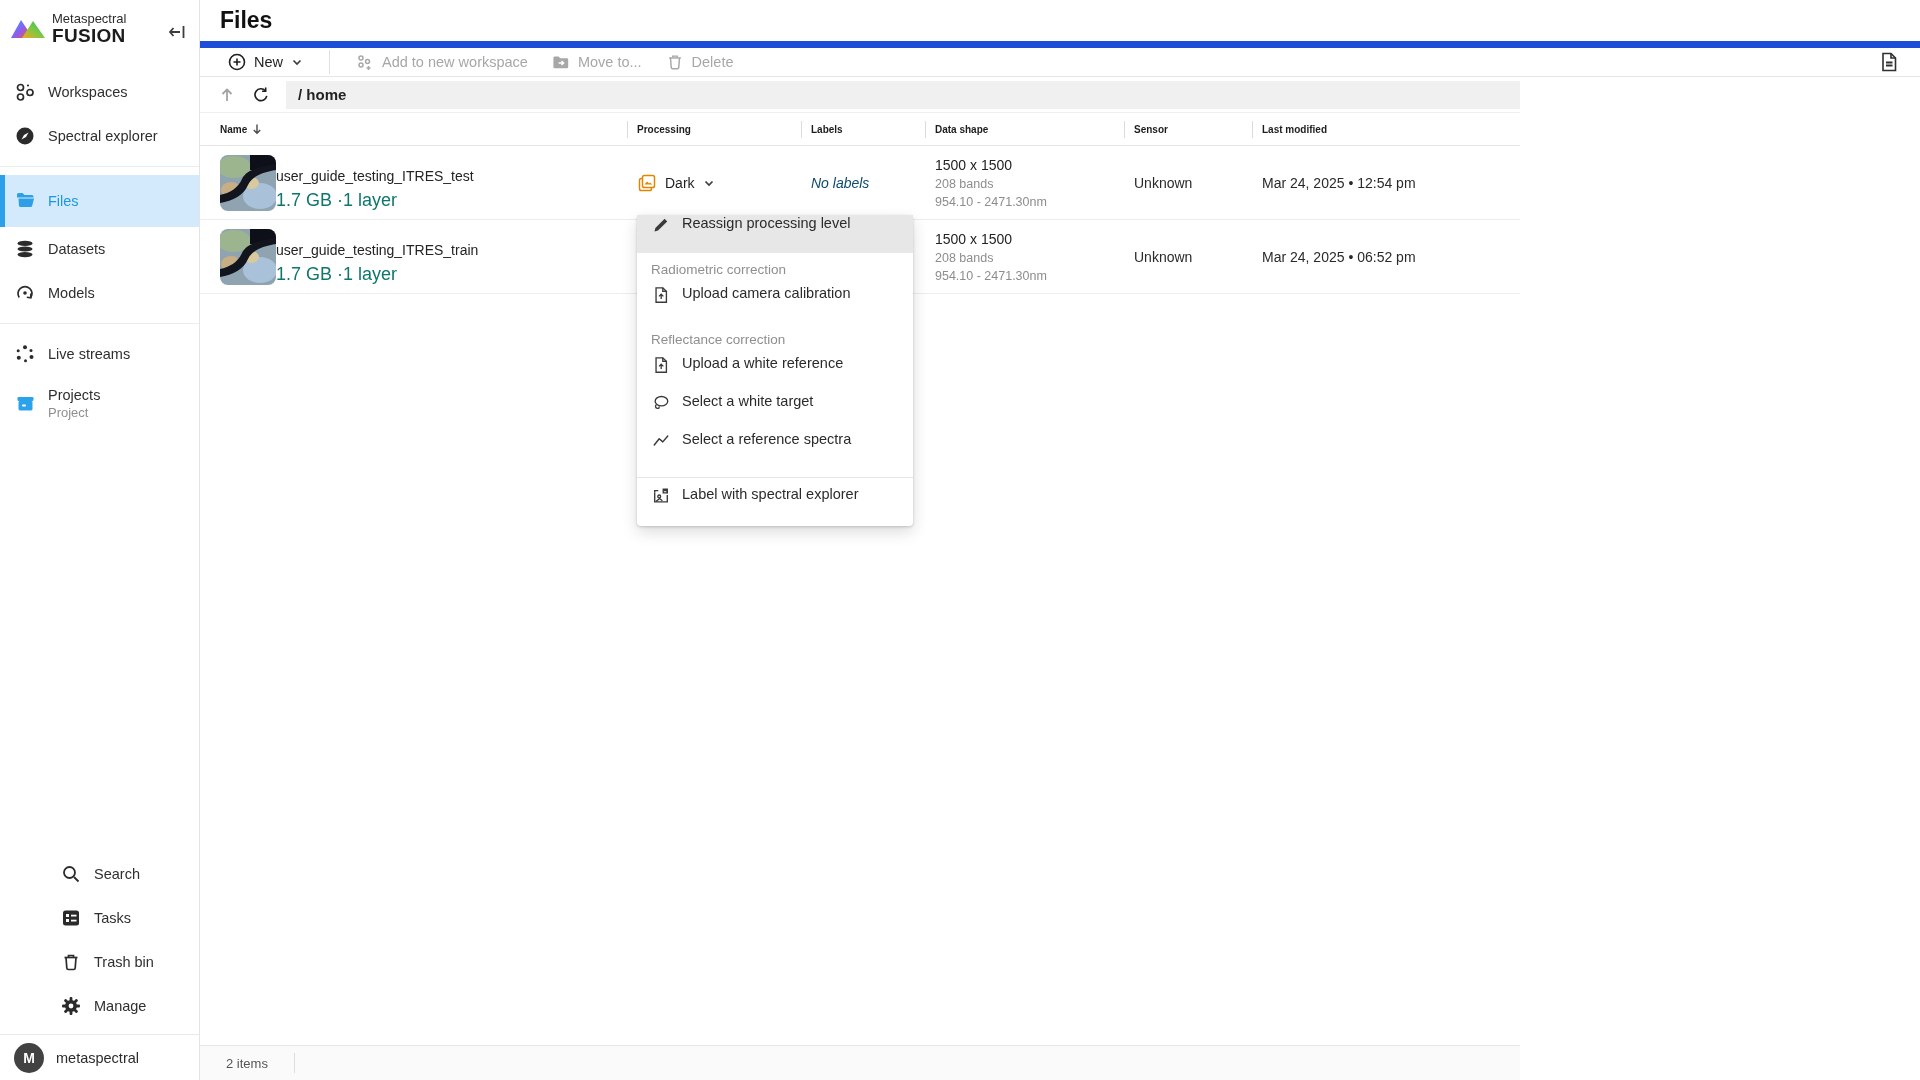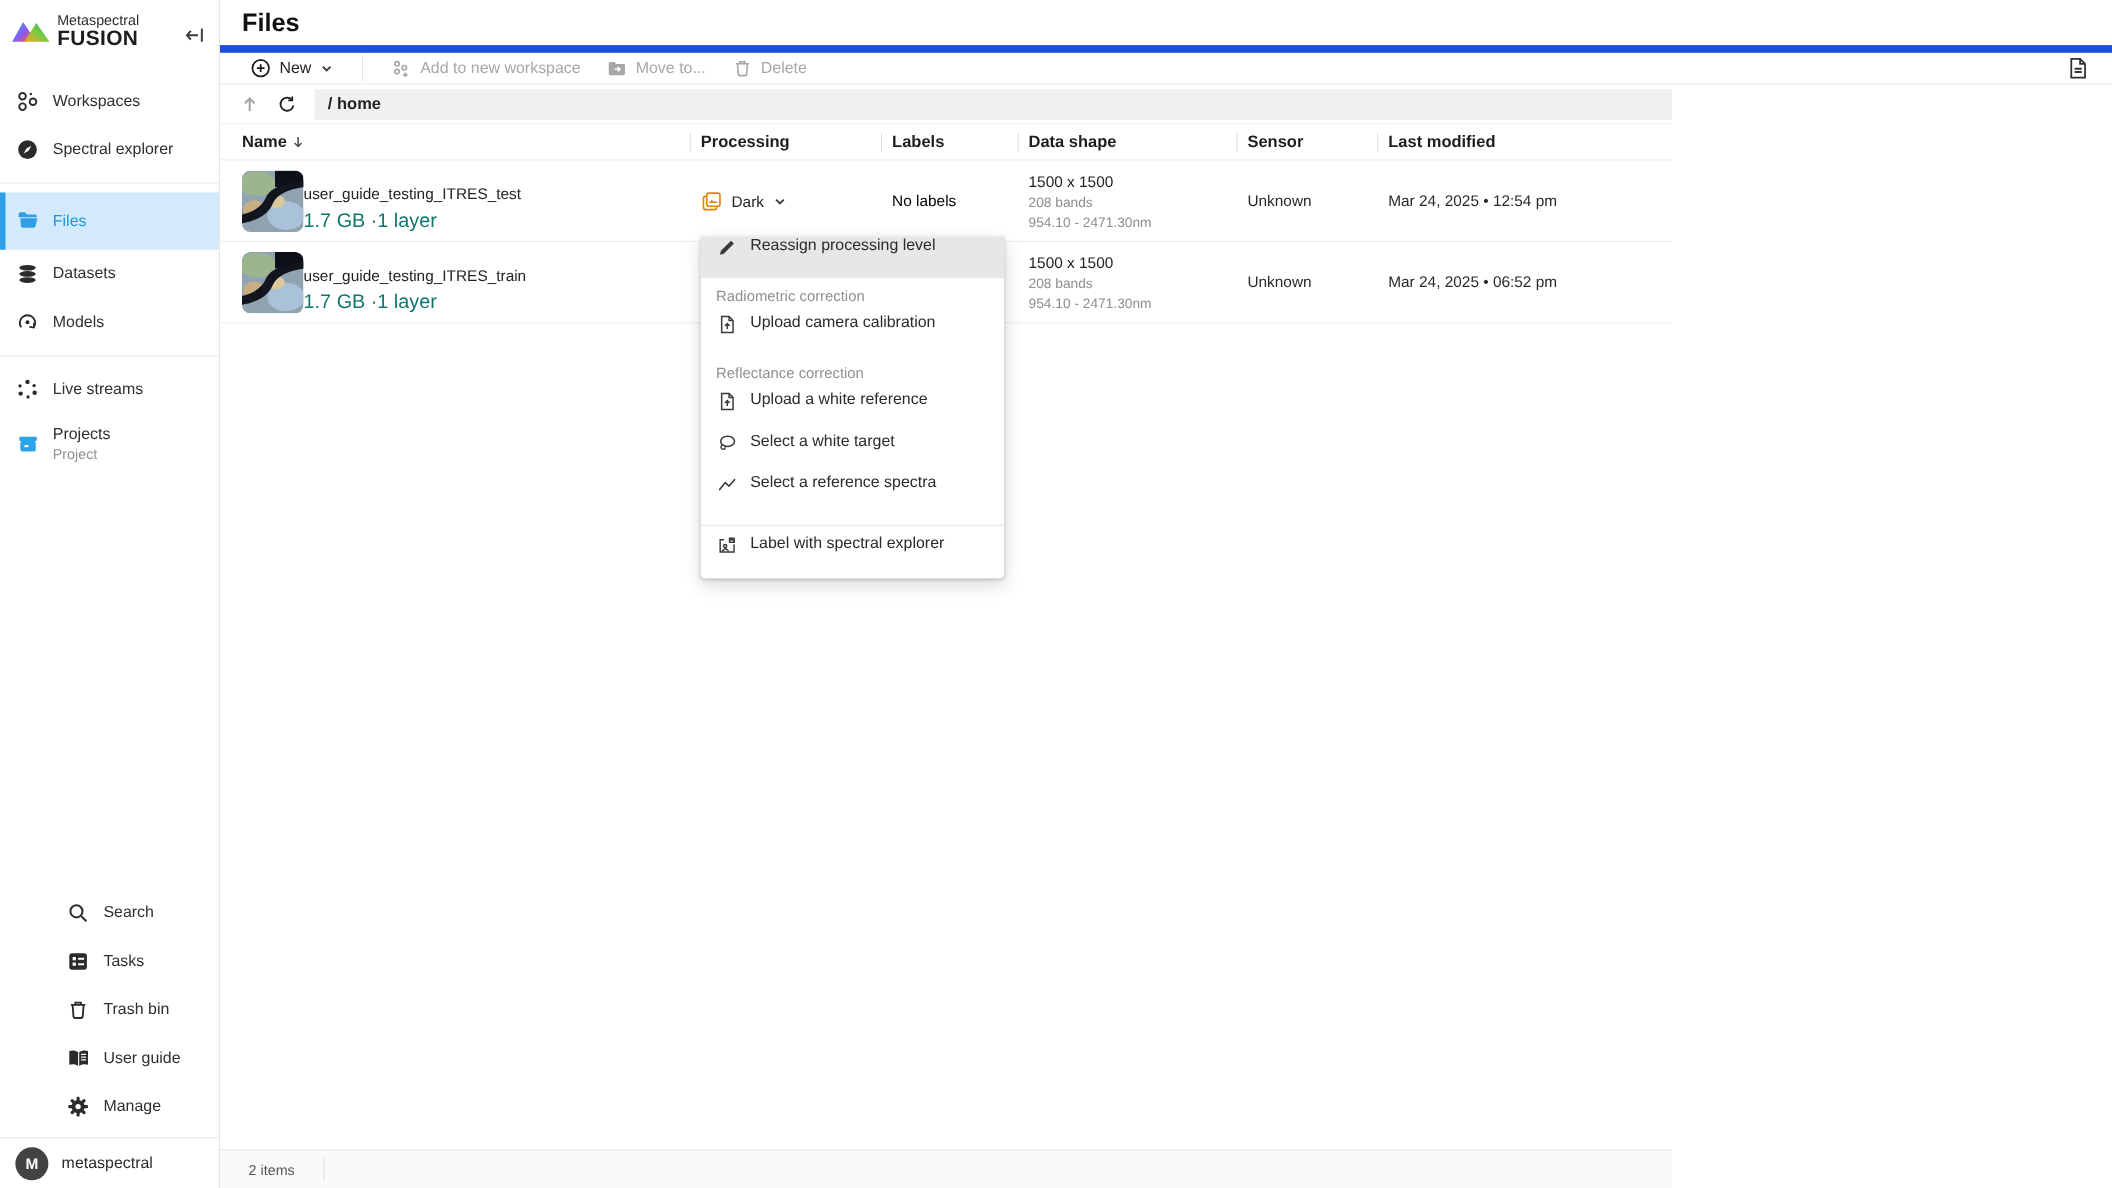--- a/index.html
+++ b/index.html
@@ -44,35 +44,35 @@
   .crumb-path { flex:1; height:28px; background:#f0f0f0; margin-left:8px; display:flex; align-items:center; padding-left:12px; font-size:15px; font-weight:bold; color:#222; cursor:pointer; }
 
   
   .grid-row { display:flex; width:1320px; }
   .col-name { width:427px; padding-left:20px; }
   .col-proc { width:174px; padding-left:10px; }
   .col-labels { width:124px; padding-left:10px; }
   .col-shape { width:199px; padding-left:10px; }
   .col-sensor { width:128px; padding-left:10px; }
   .col-mod { width:268px; padding-left:10px; }
-  .thead { position:absolute; left:200px; top:113px; height:33px; border-bottom:1px solid #e5e5e5; font-size:15px; font-weight:bold; color:#1d1d1d; background:#fff; }
+  .thead { position:absolute; left:200px; top:113px; height:33px; border-bottom:1px solid #e5e5e5; font-size:10px; font-weight:bold; color:#1d1d1d; background:#fff; }
   .th { position:relative; display:flex; align-items:center; gap:4px; height:100%; cursor:pointer; }
   .th.sep::before { content:""; position:absolute; left:0; top:8px; height:17px; width:1px; background:#dcdcdc; }
   .sort-icon { color:#4a4a4a; width:12px; height:12px; }
 
   .trow { position:absolute; left:200px; height:74px; border-bottom:1px solid #ededed; align-items:center; background:#fff; cursor:pointer; }
   .row1 { top:146px; } .row2 { top:220px; }
   .name-cell { display:flex; align-items:flex-end; }
   .thumb { width:56px; height:56px; border-radius:8px; overflow:hidden; flex:0 0 auto; }
   .fname { font-size:14px; color:#232323; }
   .fmeta { font-size:18px; color:#0f766e; margin-top:6px; }
   .proc-chip { display:flex; align-items:center; gap:8px; font-size:14px; color:#1f1f1f; cursor:pointer; }
   .proc-chip .picon { width:20px; height:20px; color:#e08600; }
   .chev { width:12px; height:12px; color:#3d3d3d; }
-  .labels-val { font-size:14px; color:#000000; }
+  .labels-val { font-size:14px; color:#0c4a6e;font-style:italic; }
   .shape-l1 { font-size:14px; color:#232323; }
   .shape-l2, .shape-l3 { font-size:12.5px; color:#8d8d8d; margin-top:4px; }
   .sensor-val, .mod-val { font-size:14px; color:#2a2a2a; }
 
   
   .menu { position:absolute; left:637px; top:215px; width:276px; background:#fff; border-radius:4px; box-shadow:0 1px 3px rgba(0,0,0,.18), 0 6px 16px rgba(0,0,0,.14); z-index:20; padding-bottom:2px; }
   .menu-item { display:flex; align-items:flex-start; gap:12px; height:38px; padding:0 14px; font-size:14.5px; color:#2b2b2b; cursor:pointer; }
   .menu-item.hl { background:#e7e7e7; }
   .menu-item .micon { width:19px; height:19px; display:flex; align-items:center; justify-content:center; color:#3a3a3a; }
   .menu-header { height:32px; display:flex; align-items:center; padding:0 14px; font-size:13.5px; color:#8f8f8f; }
@@ -233,30 +233,20 @@
           <svg width="20" height="20" viewBox="0 0 20 20" fill="none" stroke="currentColor" stroke-width="1.7">
             <path d="M3.5 5.5 H16.5"></path>
               <path d="M7.5 5 V3.5 H12.5 V5"></path>
             <path d="M5 5.5 L5.8 16 A1.6 1.6 0 0 0 7.4 17.5 H12.6 A1.6 1.6 0 0 0 14.2 16 L15 5.5"></path>
           </svg>
         </span>
         <span>Trash bin</span>
       </div>
       <div class="nav-item">
         <span class="nicon">
-          <svg width="21" height="20" viewBox="0 0 21 20">
-            <path d="M2 3.5 C5 2.5 8 3 10 4.5 V17 C8 15.5 5 15 2 16 Z" fill="currentColor"></path>
-            <path d="M19 3.5 C16 2.5 13 3 11 4.5 V17 C13 15.5 16 15 19 16 Z" fill="currentColor"></path>
-            <path d="M12.7 6.5 H17.3 M12.7 9 H17.3 M12.7 11.5 H17.3" stroke="#fff" stroke-width="1.1"></path>
-          </svg>
-        </span>
-        <span>User guide</span>
-      </div>
-      <div class="nav-item">
-        <span class="nicon">
           <svg width="20" height="20" viewBox="0 0 20 20" fill="currentColor">
             <g>
               <rect x="8.6" y="1" width="2.8" height="18" rx="1"></rect>
               <rect x="8.6" y="1" width="2.8" height="18" rx="1" transform="rotate(45 10 10)"></rect>
               <rect x="8.6" y="1" width="2.8" height="18" rx="1" transform="rotate(90 10 10)"></rect>
               <rect x="8.6" y="1" width="2.8" height="18" rx="1" transform="rotate(135 10 10)"></rect>
               <circle cx="10" cy="10" r="6"></circle>
             </g>
             <circle cx="10" cy="10" r="2.4" fill="#fff"></circle>
           </svg>

